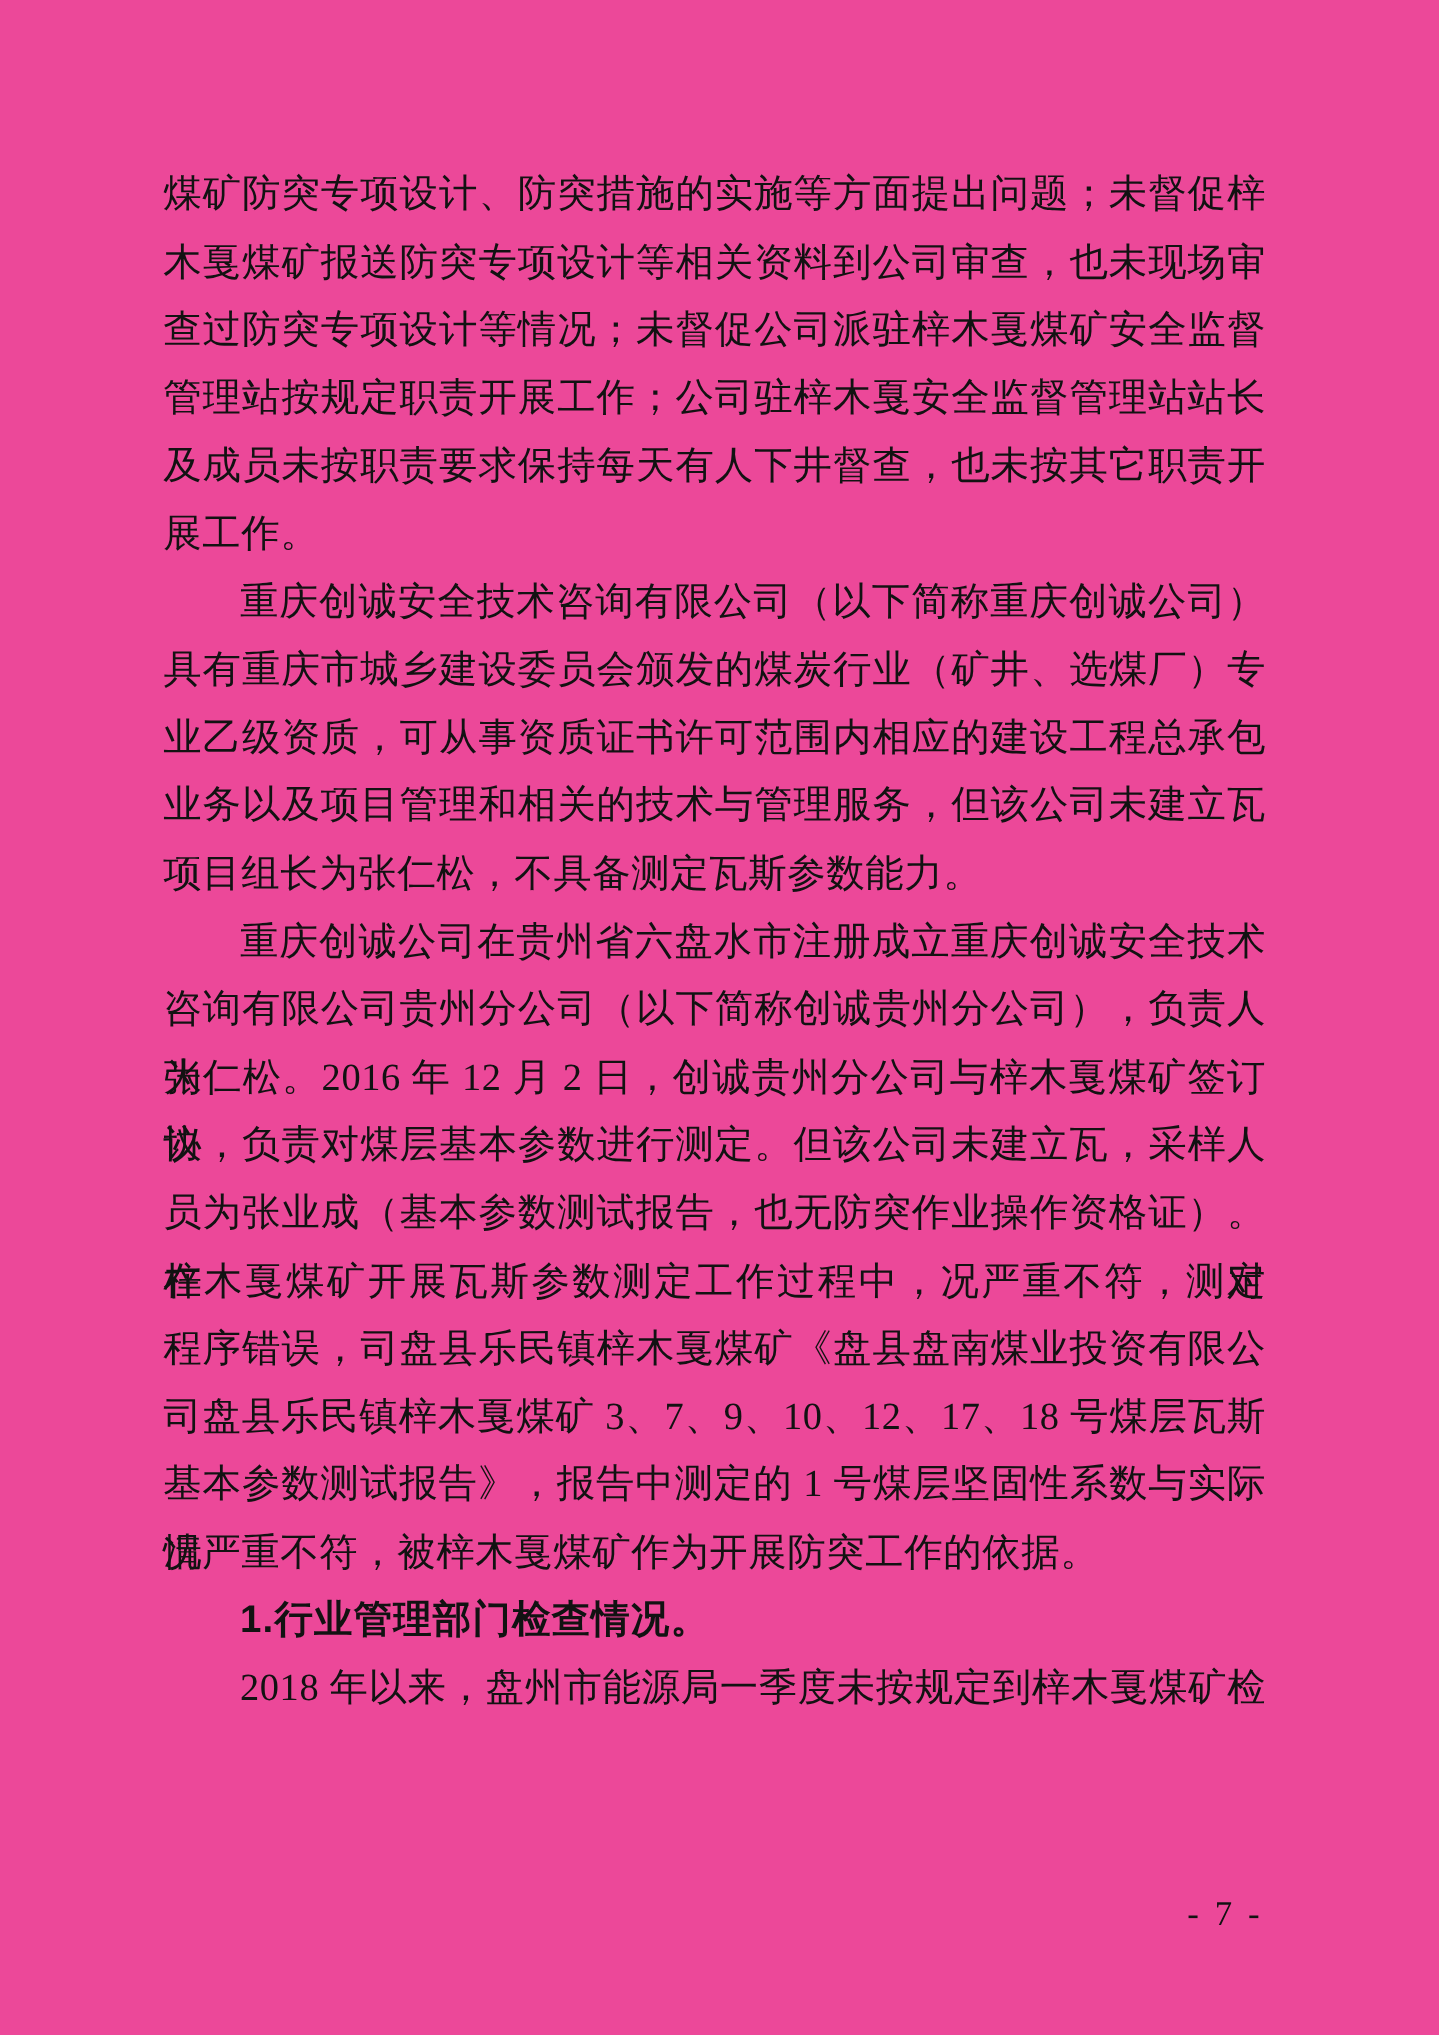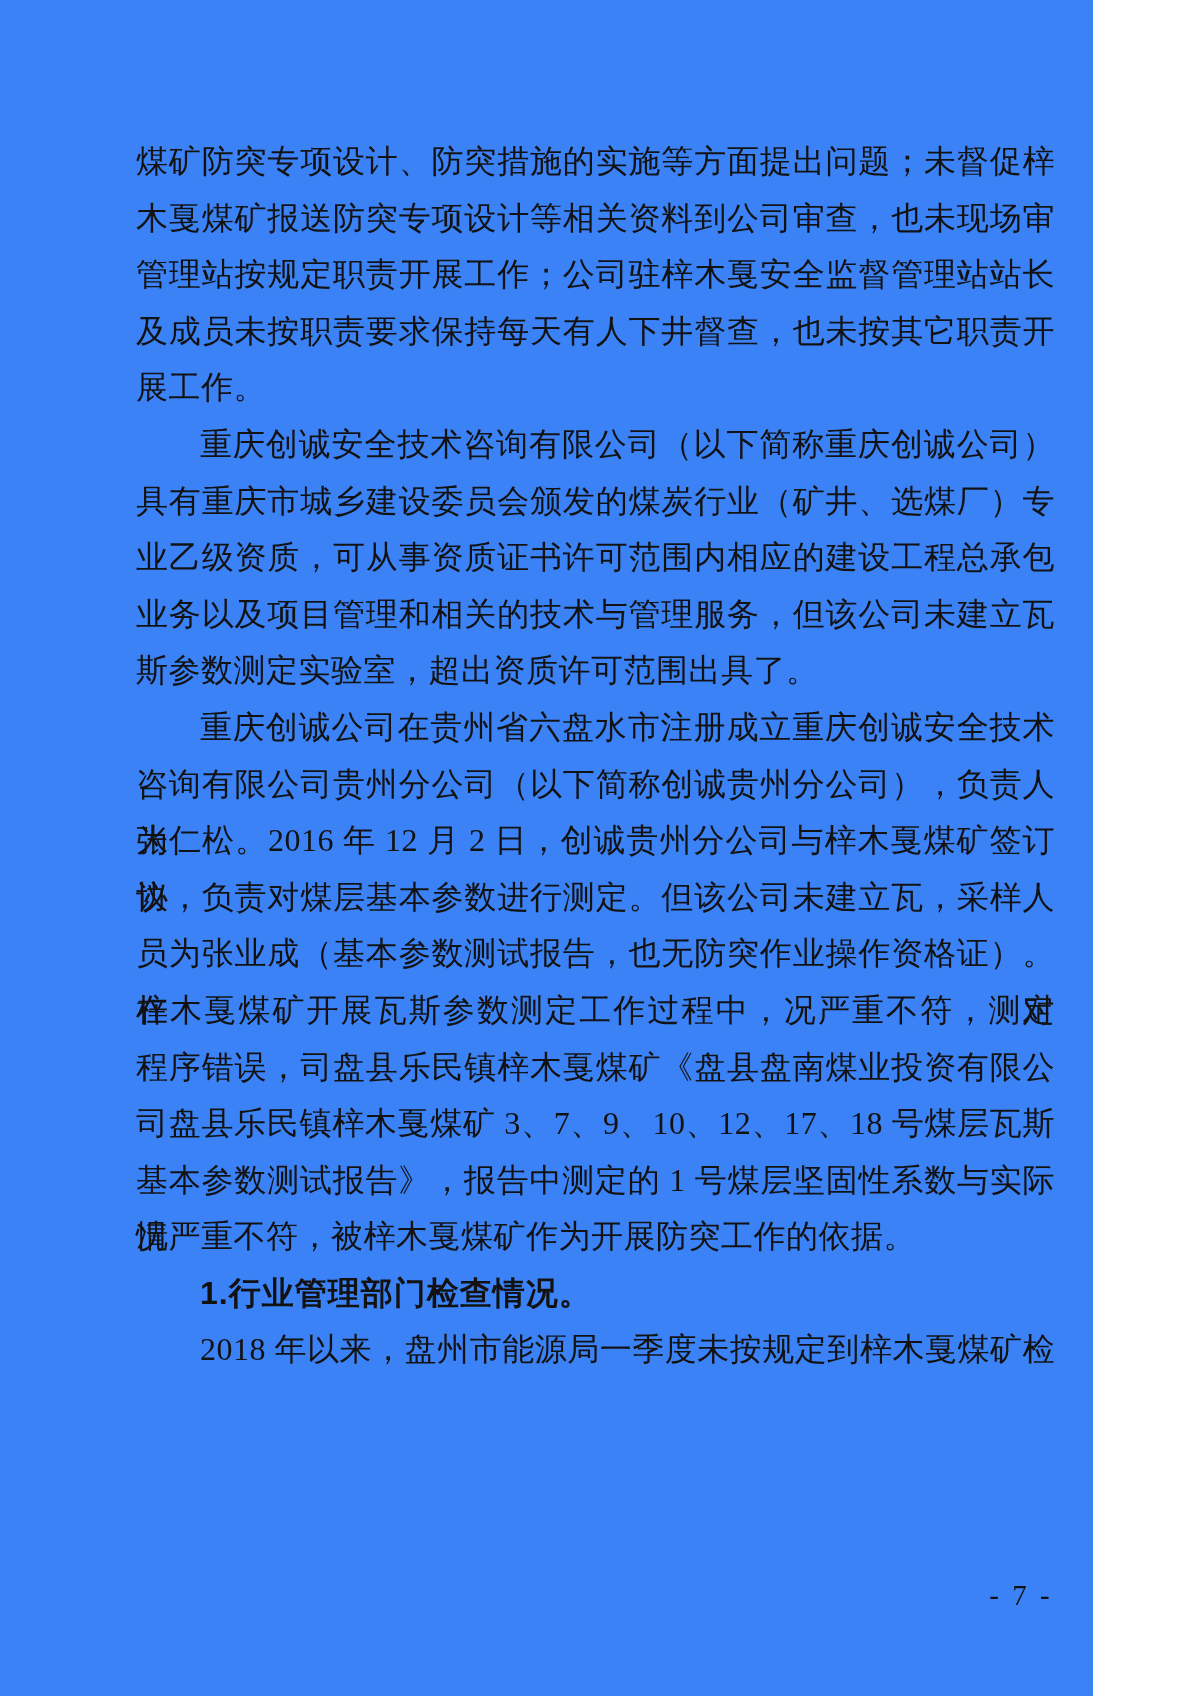--- a/index.html
+++ b/index.html
@@ -8,22 +8,22 @@
     height: 1696px;
     background: #ffffff;
     position: relative;
     font-family: "Liberation Serif", "DejaVu Serif", serif;
     color: #121212;
     overflow: hidden;
   }
   .page {
     position: absolute;
     left: 0; top: 0;
-    width: 1093px; height: 1696px;
-    background: #3b82f6;
+    width: 1199px; height: 1696px;
+    background: #ec4899;
   }
   .doc-body {
     position: absolute;
     left: 136px;
     top: 133px;
     width: 919px;
   }
   .line {
     height: 56.6px;
     line-height: 56.6px;
@@ -58,28 +58,29 @@
     color: #121212;
   }
 </style>
 </head>
 <body>
 
 <div class="page">
   <div class="doc-body">
       <div class="line body fill">煤矿防突专项设计、防突措施的实施等方面提出问题；未督促梓</div>
       <div class="line body fill">木戛煤矿报送防突专项设计等相关资料到公司审查，也未现场审</div>
+      <div class="line body fill">查过防突专项设计等情况；未督促公司派驻梓木戛煤矿安全监督</div>
       <div class="line body fill">管理站按规定职责开展工作；公司驻梓木戛安全监督管理站站长</div>
       <div class="line body fill">及成员未按职责要求保持每天有人下井督查，也未按其它职责开</div>
       <div class="line body">展工作。</div>
       <div class="line body indent fill">重庆创诚安全技术咨询有限公司（以下简称重庆创诚公司）</div>
       <div class="line body fill">具有重庆市城乡建设委员会颁发的煤炭行业（矿井、选煤厂）专</div>
       <div class="line body fill">业乙级资质，可从事资质证书许可范围内相应的建设工程总承包</div>
       <div class="line body fill">业务以及项目管理和相关的技术与管理服务，但该公司未建立瓦</div>
-      <div class="line body">斯参数测定实验室，超出资质许可范围出具了。</div>
+      <div class="line body">项目组长为张仁松，不具备测定瓦斯参数能力。</div>
       <div class="line body indent fill">重庆创诚公司在贵州省六盘水市注册成立重庆创诚安全技术</div>
       <div class="line body fill">咨询有限公司贵州分公司（以下简称创诚贵州分公司），负责人为</div>
       <div class="line body fill">张仁松。2016 年 12 月 2 日，创诚贵州分公司与梓木戛煤矿签订协</div>
       <div class="line body fill">议，负责对煤层基本参数进行测定。但该公司未建立瓦，采样人</div>
       <div class="line body fill">员为张业成（基本参数测试报告，也无防突作业操作资格证）。在对</div>
       <div class="line body fill">梓木戛煤矿开展瓦斯参数测定工作过程中，况严重不符，测定</div>
       <div class="line body fill">程序错误，司盘县乐民镇梓木戛煤矿《盘县盘南煤业投资有限公</div>
       <div class="line body fill">司盘县乐民镇梓木戛煤矿 3、7、9、10、12、17、18 号煤层瓦斯</div>
       <div class="line body fill">基本参数测试报告》，报告中测定的 1 号煤层坚固性系数与实际情</div>
       <div class="line body">况严重不符，被梓木戛煤矿作为开展防突工作的依据。</div>

